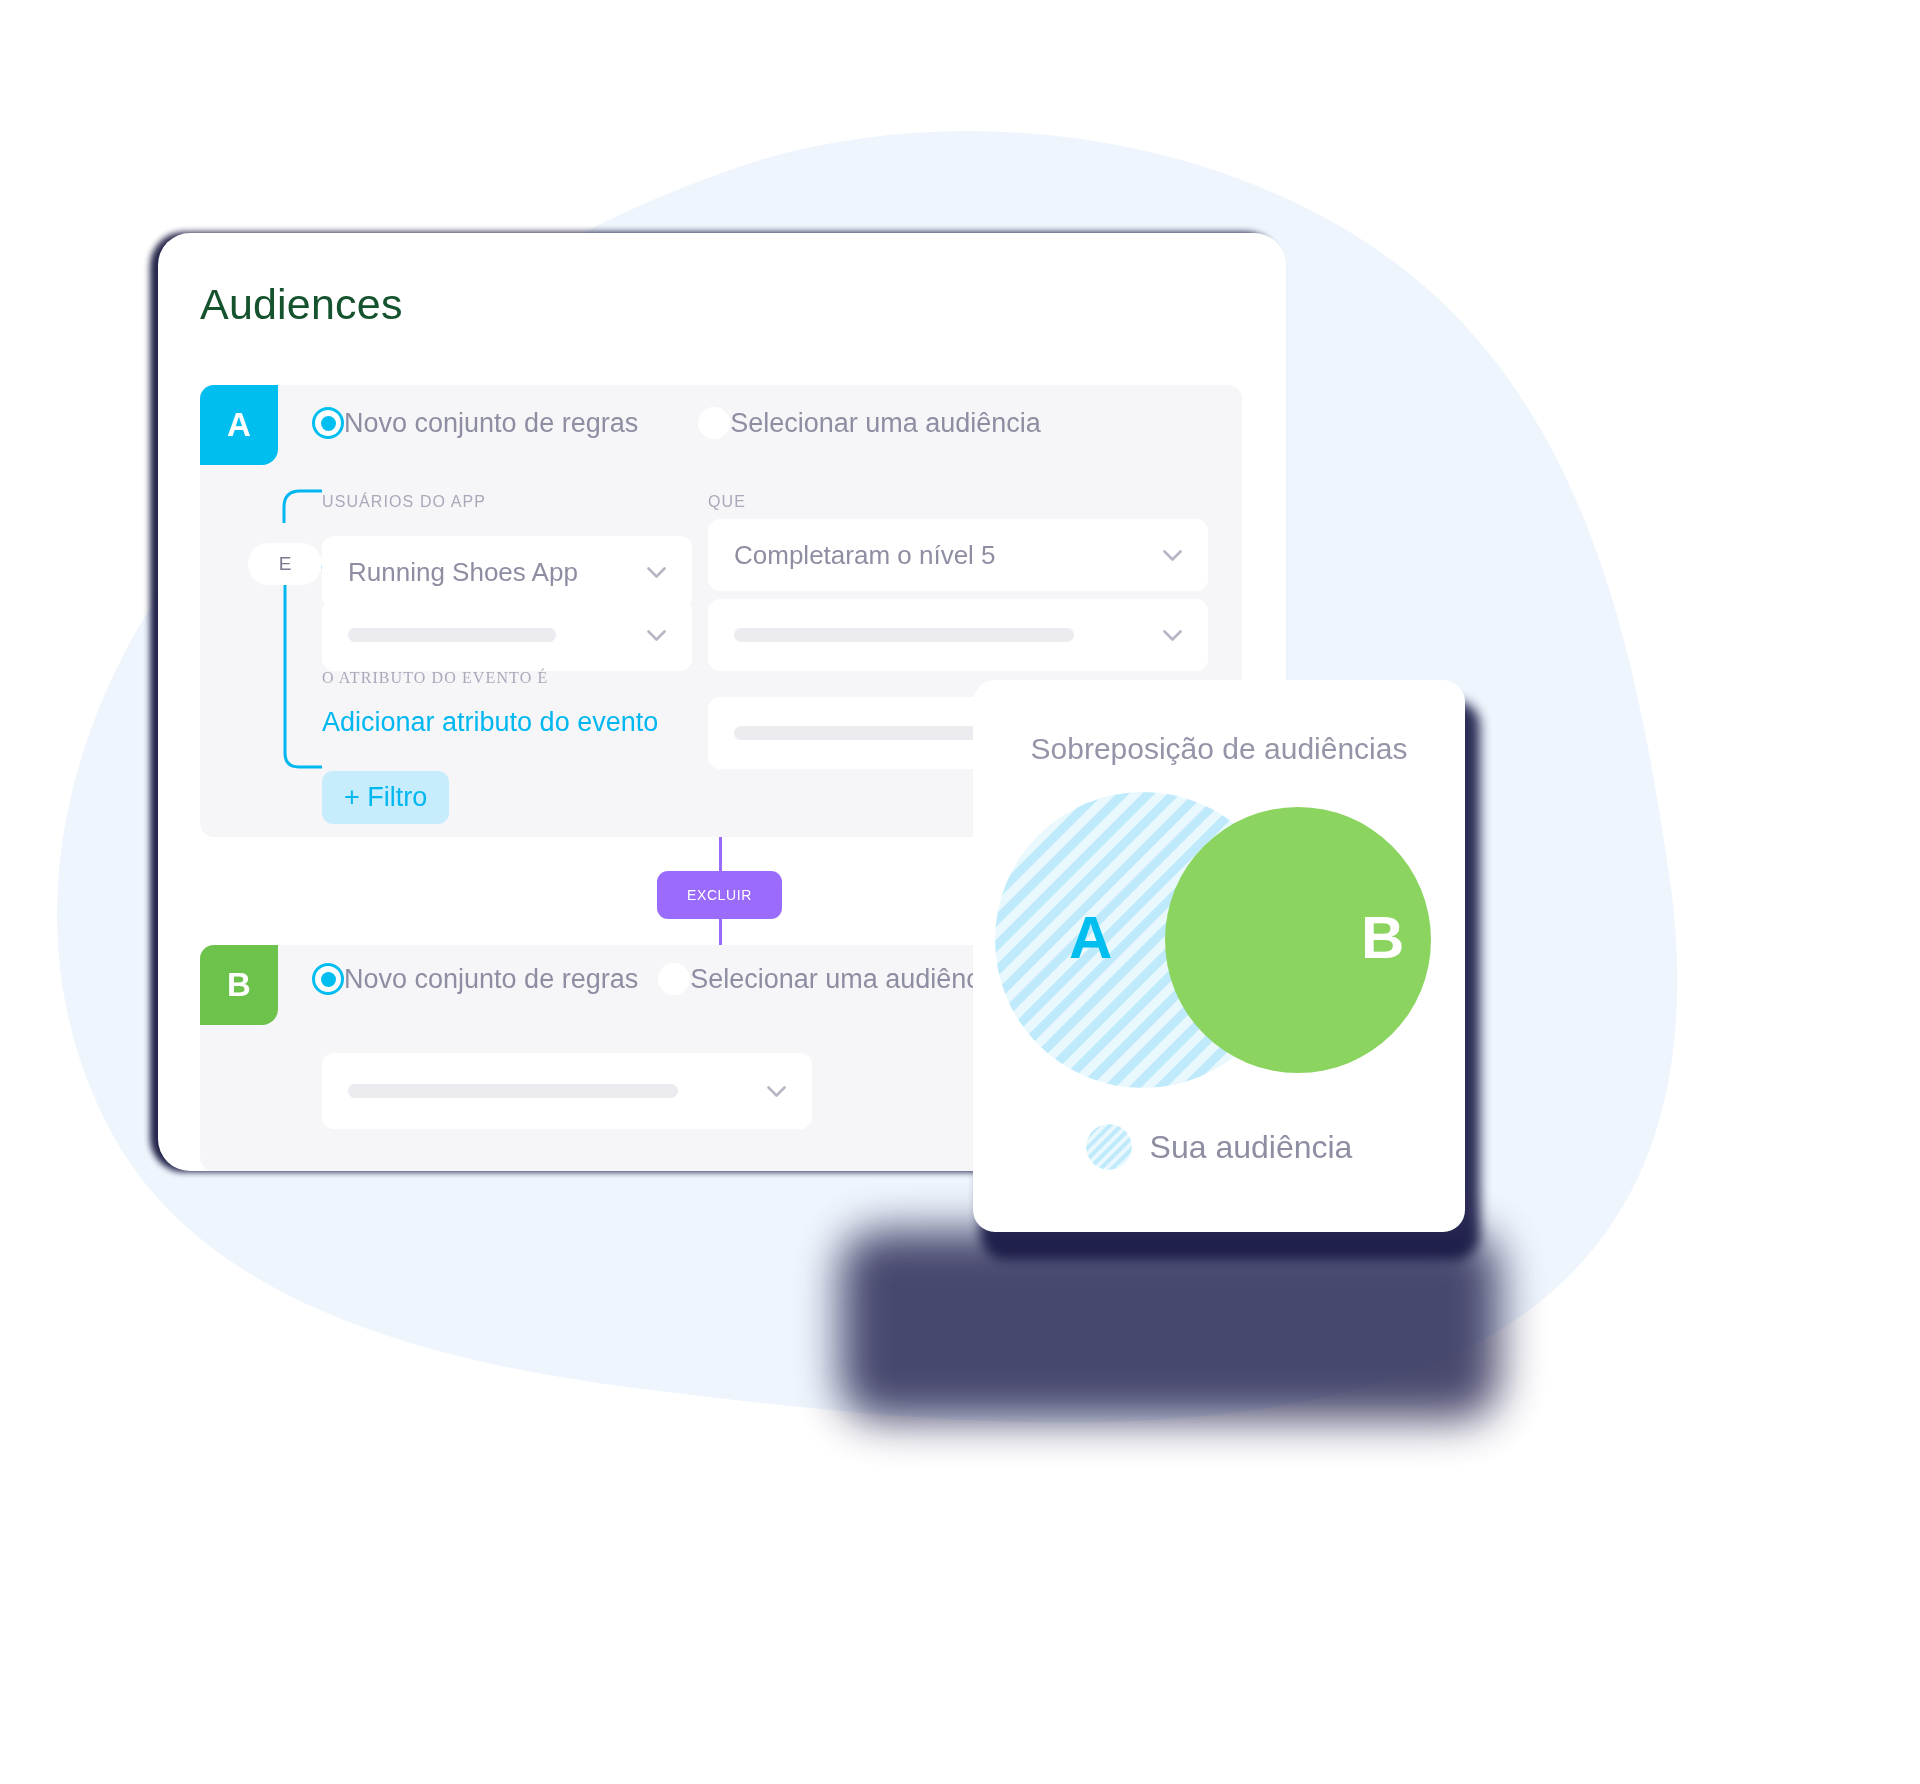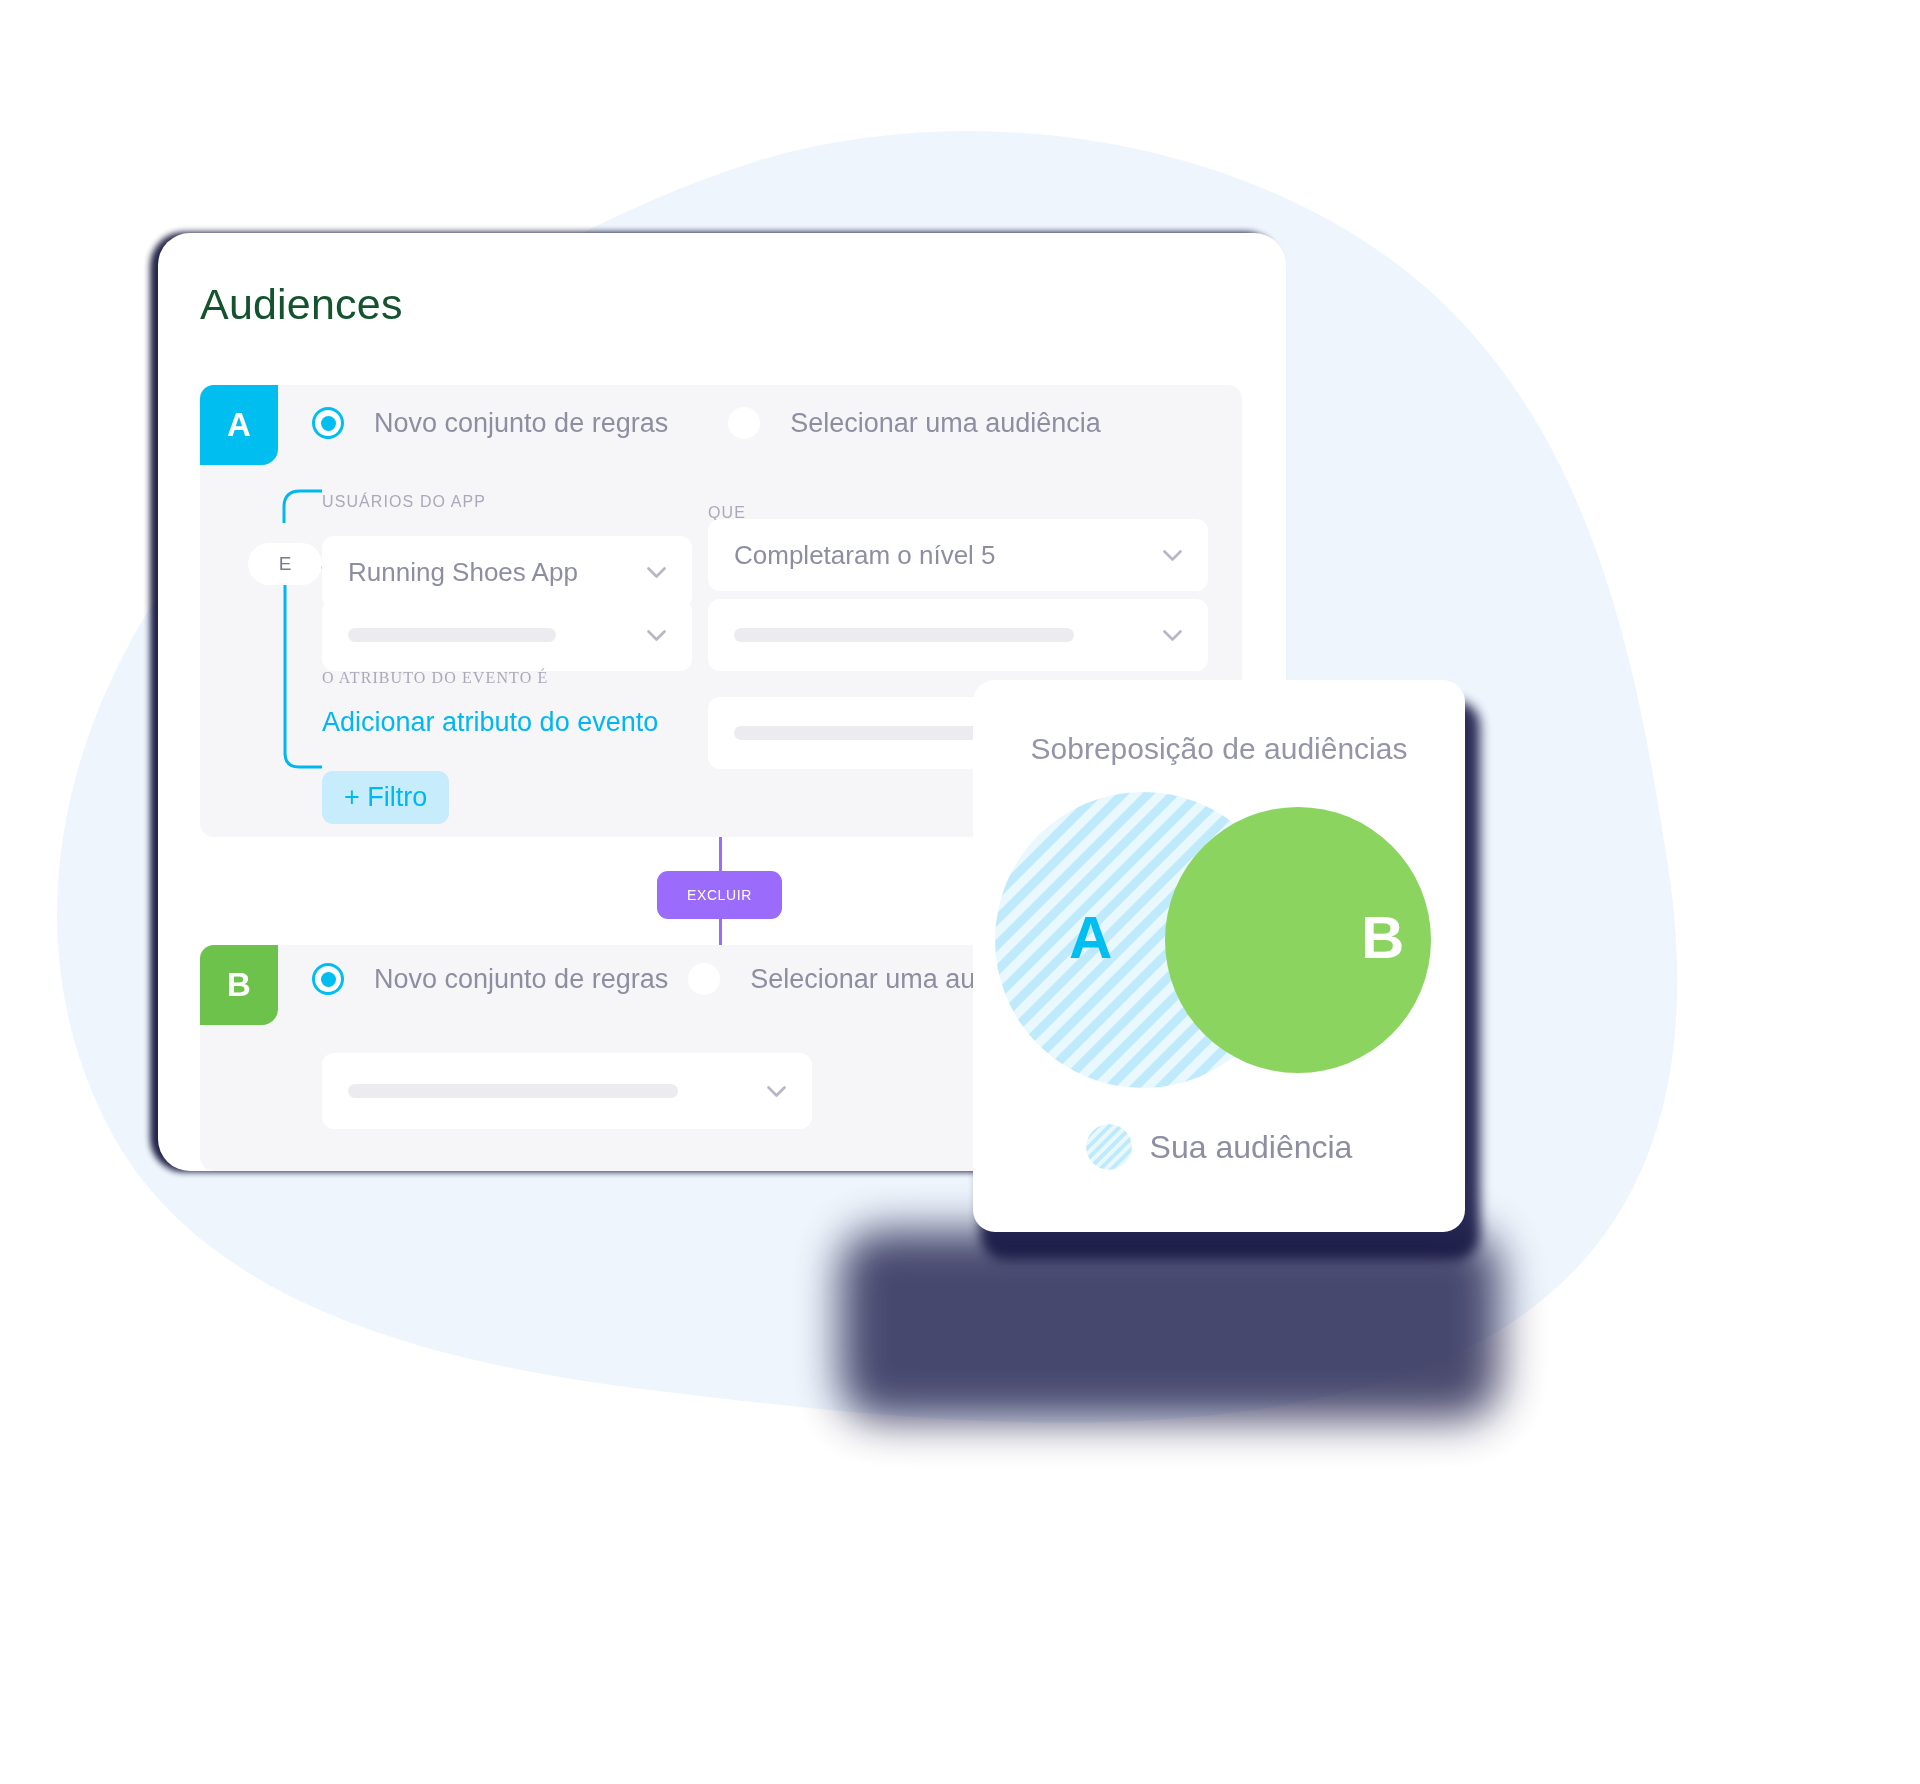--- a/index.html
+++ b/index.html
@@ -68,21 +68,21 @@
     width:32px;height:32px;border-radius:50%;
     border:3px solid #00bef0;background:#fff;
     box-sizing:border-box;display:flex;align-items:center;justify-content:center;
     flex:0 0 auto;
   }
   .radio-dot{width:15px;height:15px;border-radius:50%;background:#00bef0;}
   .radio-empty{
     width:32px;height:32px;border-radius:50%;background:#ffffff;flex:0 0 auto;
   }
   .radio-label{
-    margin-left:30px;font-size:27px;color:#8e8ea3;white-space:nowrap;
+    margin-left:0;font-size:27px;color:#8e8ea3;white-space:nowrap;
   }
   .radio-gap{width:60px;}
 
   
   .field-label{
     position:absolute;font-size:16px;letter-spacing:1.1px;color:#a9a9bb;font-weight:400;
   }
   
   .select{
     position:absolute;background:#ffffff;border-radius:12px;
@@ -177,21 +177,21 @@
           <span class="radio-label">Novo conjunto de regras</span>
         </div>
         <div class="radio-gap"></div>
         <div class="radio-item">
           <span class="radio-empty"></span>
           <span class="radio-label">Selecionar uma audiência</span>
         </div>
       </div>
 
       <div class="field-label" style="left:122px;top:108px;">USUÁRIOS DO APP</div>
-      <div class="field-label" style="left:508px;top:108px;margin-top:11px;">QUE</div>
+      <div class="field-label" style="left:508px;top:108px;">QUE</div>
 
       <div class="select" style="left:122px;top:151px;width:370px;height:72px;">
         <span class="select-text">Running Shoes App</span>
         <span class="chev">
           <svg width="19" height="11" viewBox="0 0 19 11">
               <path d="M1.5 1.5 L9.5 9.5 L17.5 1.5" fill="none" stroke="#b6b6c6" stroke-width="2.6" stroke-linecap="round" stroke-linejoin="round"></path>
             </svg>
         </span>
       </div>
       <div class="select" style="left:508px;top:134px;width:500px;height:72px;">

